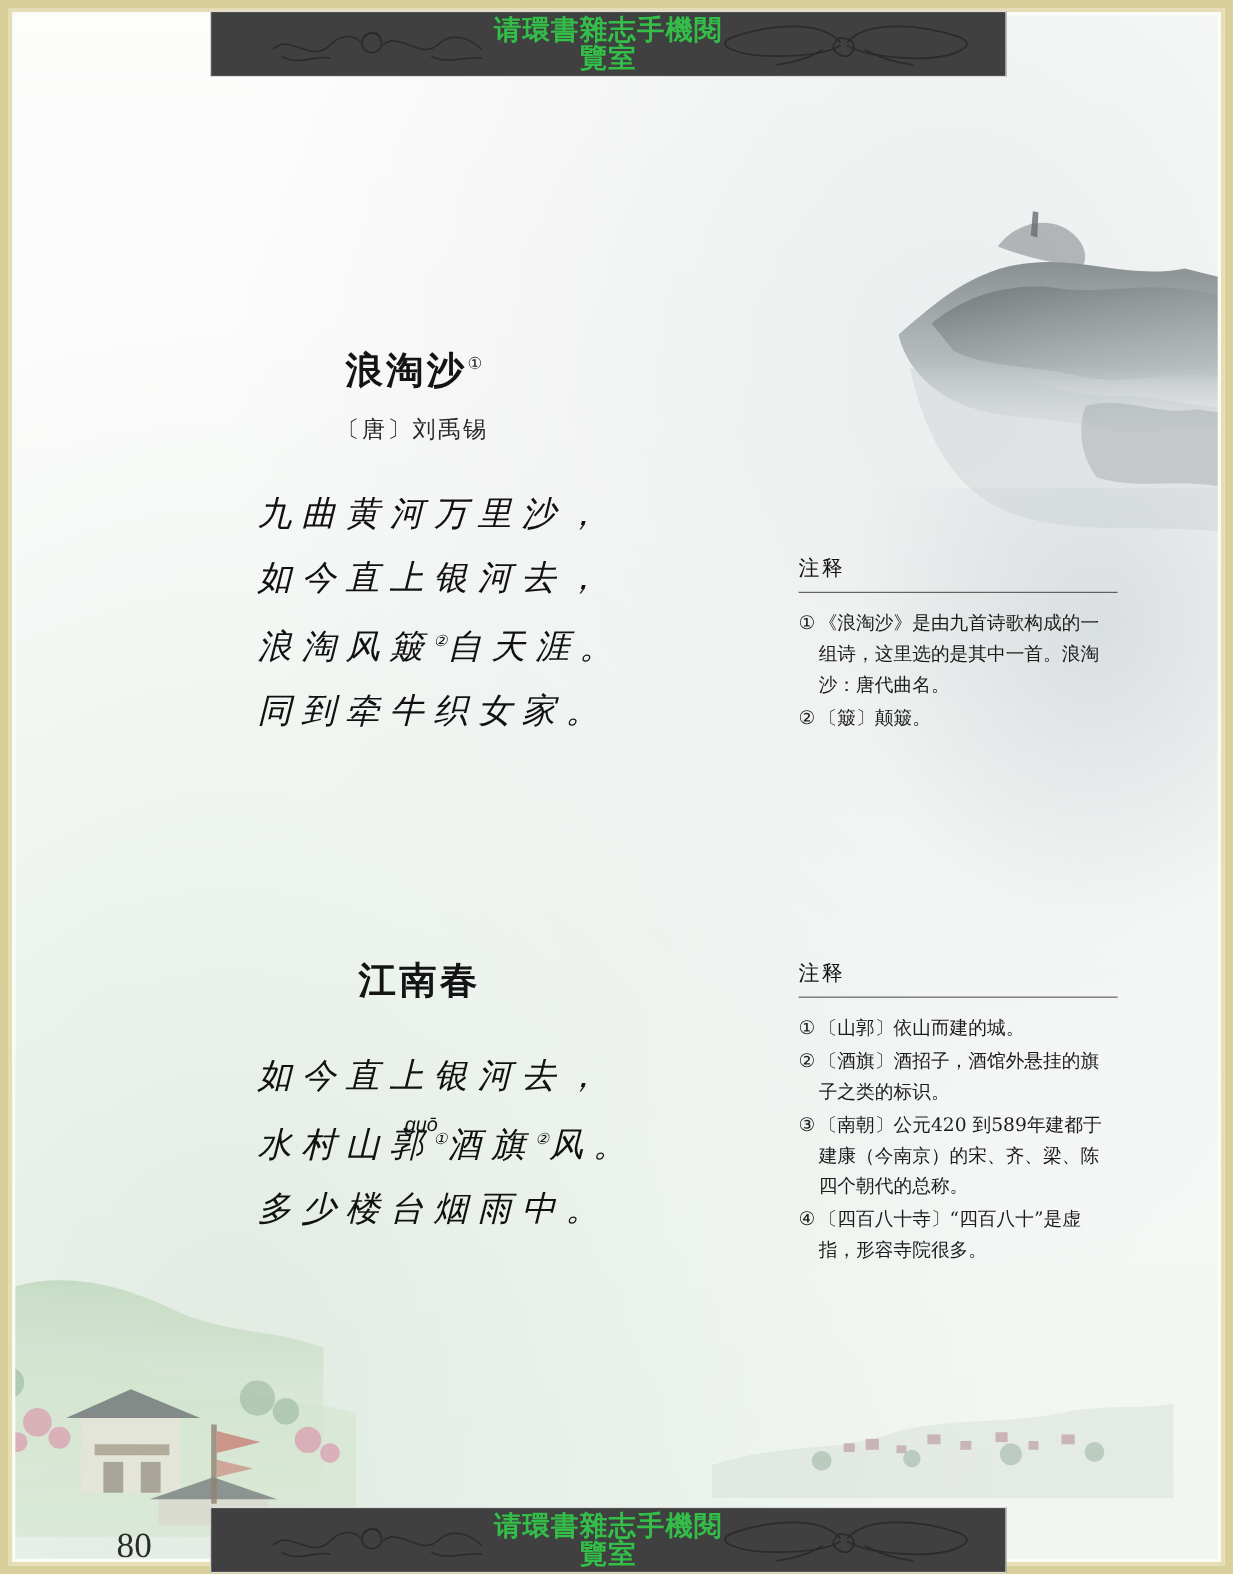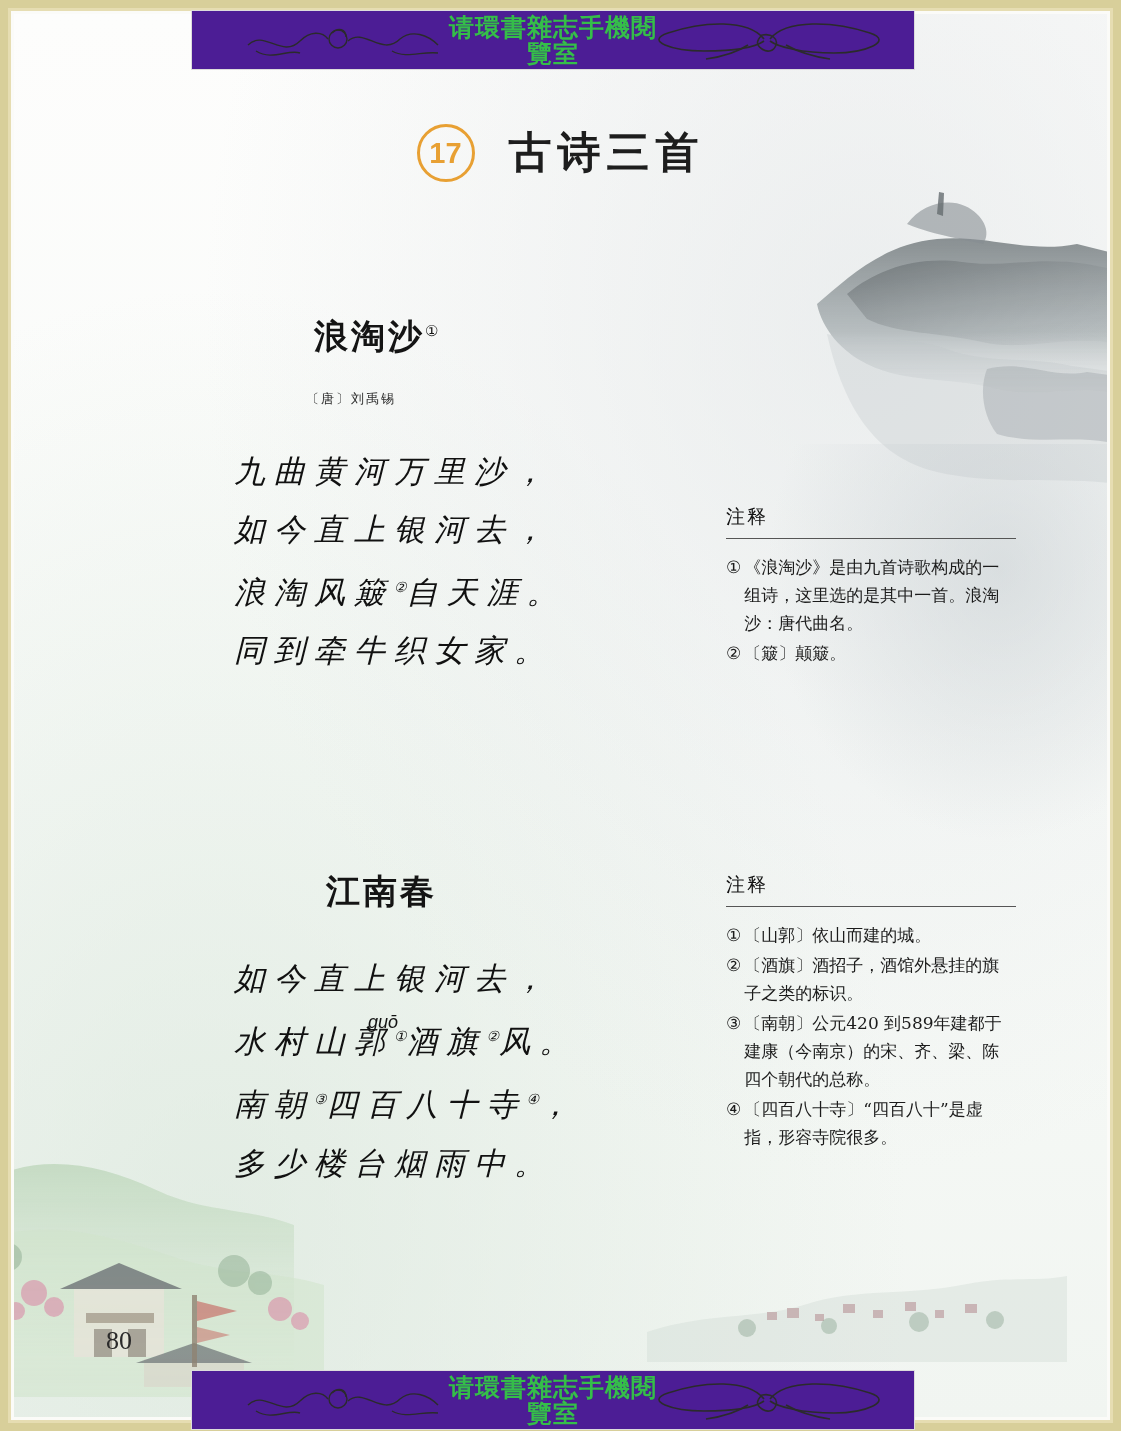--- a/index.html
+++ b/index.html
@@ -75,21 +75,21 @@
     pointer-events: none;
     opacity: .8;
   }
 
   
   .wm-bar {
     position: absolute;
     left: 191px;
     width: 722px;
     height: 58px;
-    background: #4c1d95;
+    background: #404040;
     border: 1px solid #dcdcdc;
     overflow: hidden;
     z-index: 6;
   }
   .wm-bar.top { top: 10px; }
   .wm-bar.bottom { top: 1370px; }
   .wm-text {
     position: absolute;
     left: 50%;
     top: 50%;
@@ -160,22 +160,22 @@
     position: relative;
     display: inline-block;
     text-align: right;
   }
   .poem-title .sup {
     font-size: 15px;
     vertical-align: super;
     font-weight: normal;
   }
   .poem-author {
-    margin-top: 30px;
-    font-size: 13px;
+    margin-top: 16px;
+    font-size: 21px;
     color: #2a2a2a;
     letter-spacing: 2px;
     font-family: Liberation Sans, sans-serif;
   }
   .poem-lines {
     margin-top: 34px;
     font-style: italic;
   }
   .poem-line {
     font-size: 31px;
@@ -224,22 +224,22 @@
   }
   .note-marker {
     flex: 0 0 auto;
     margin-right: 3px;
   }
   .note-text { flex: 1 1 auto; }
 
   .page-number {
     position: absolute;
     left: 92px;
-    top: 1312px;
-    font-size: 26px;
+    top: 1372px;
+    font-size: 32px;
     color: #2b2b2b;
     font-family: "Liberation Serif", serif;
     z-index: 7;
     text-align: center;
   }
 </style>
 </head>
 <body>
 
 <div id="page">
@@ -319,24 +319,20 @@
       </g>
       <g fill="#8aa98d" opacity="0.5">
         <circle cx="240" cy="214" r="16"></circle>
         <circle cx="266" cy="226" r="12"></circle>
         <circle cx="14" cy="200" r="14"></circle>
       </g>
     </svg>
 
     <div class="content">
 
-      <div class="lesson-header">
-        <div class="lesson-number">17</div>
-        <div class="lesson-title">古诗三首</div>
-      </div>
 
       <div class="poem-block" style="left:300px; top:300px;">
         <div class="poem-title">
           <span>浪淘沙</span><span class="sup">①</span>
         </div>
         <div class="poem-author" style="margin-left:-8px;">〔唐〕刘禹锡</div>
         <div class="poem-lines" style="margin-left:-80px;">
           <div class="poem-line">九曲黄河万里沙，</div>
           <div class="poem-line">如今直上银河去，</div>
           <div class="poem-line"><span>浪淘风簸</span><span class="sup">②</span><span>自天涯。</span></div>
@@ -359,23 +355,20 @@
 
       <div class="poem-block" style="left:312px; top:855px;">
         <div class="poem-title">
           <span>江南春</span><span class="sup"></span>
         </div>
         <div class="poem-lines" style="margin-left:-92px;">
           <div class="poem-line">如今直上银河去，</div>
           <div class="poem-line">
             <span class="pinyin" style="left:134px; top:-14px;">guō</span>
             <span>水村山郭</span><span class="sup">①</span><span>酒旗</span><span class="sup">②</span><span>风。</span>
-          </div>
-          <div class="poem-line">
-            <span>南朝</span><span class="sup">③</span><span>四百八十寺</span><span class="sup">④</span><span>，</span>
           </div>
           <div class="poem-line">多少楼台烟雨中。</div>
         </div>
       </div>
 
       <div class="notes" style="left:712px; top:858px;">
         <div class="notes-title">注释</div>
         <div class="notes-rule"></div>
         <div class="note-item">
           <span class="note-marker">①</span>

